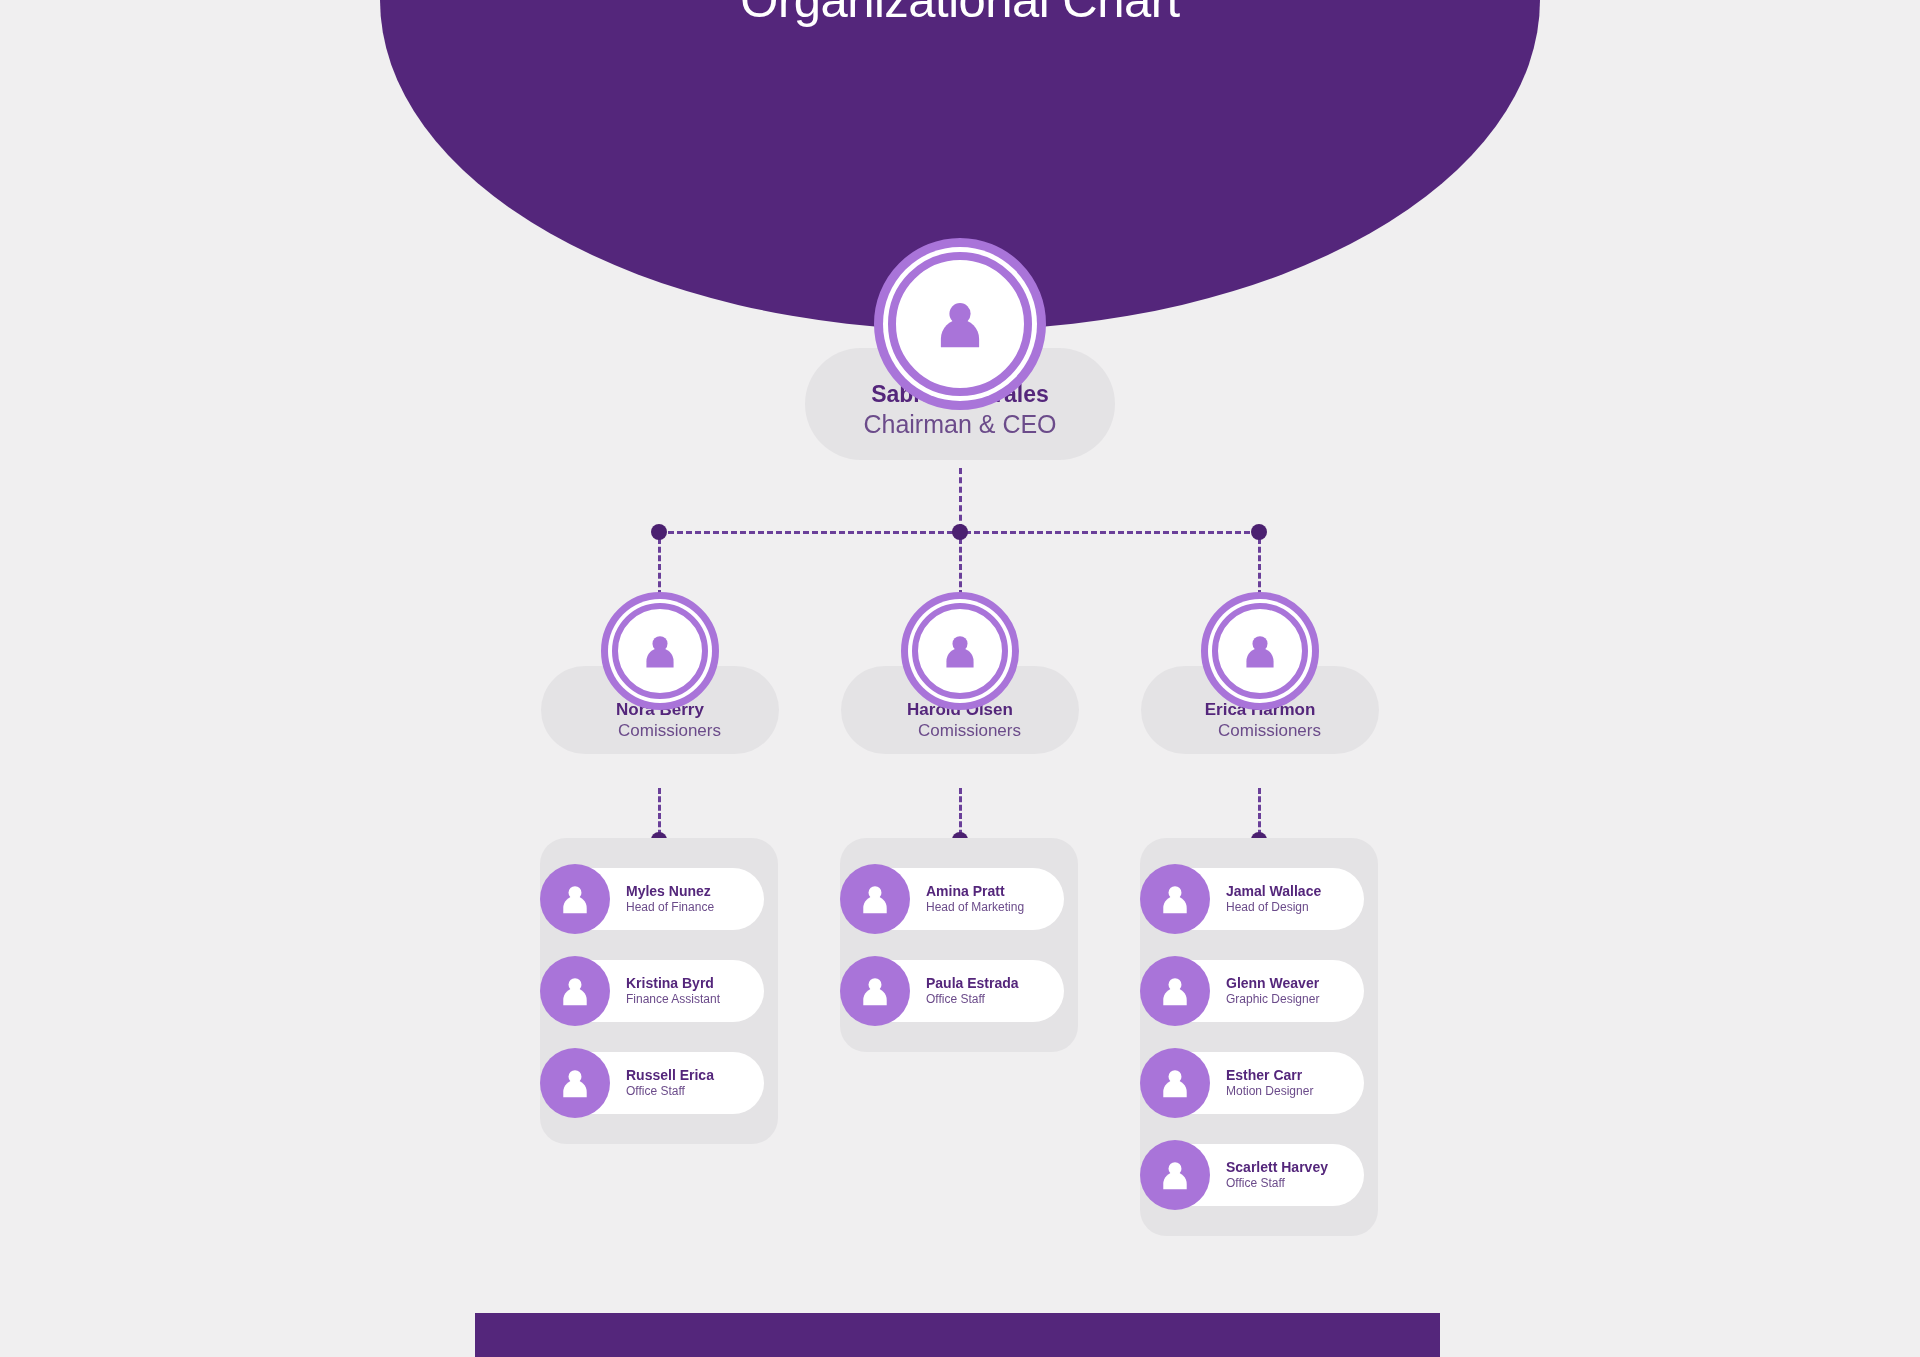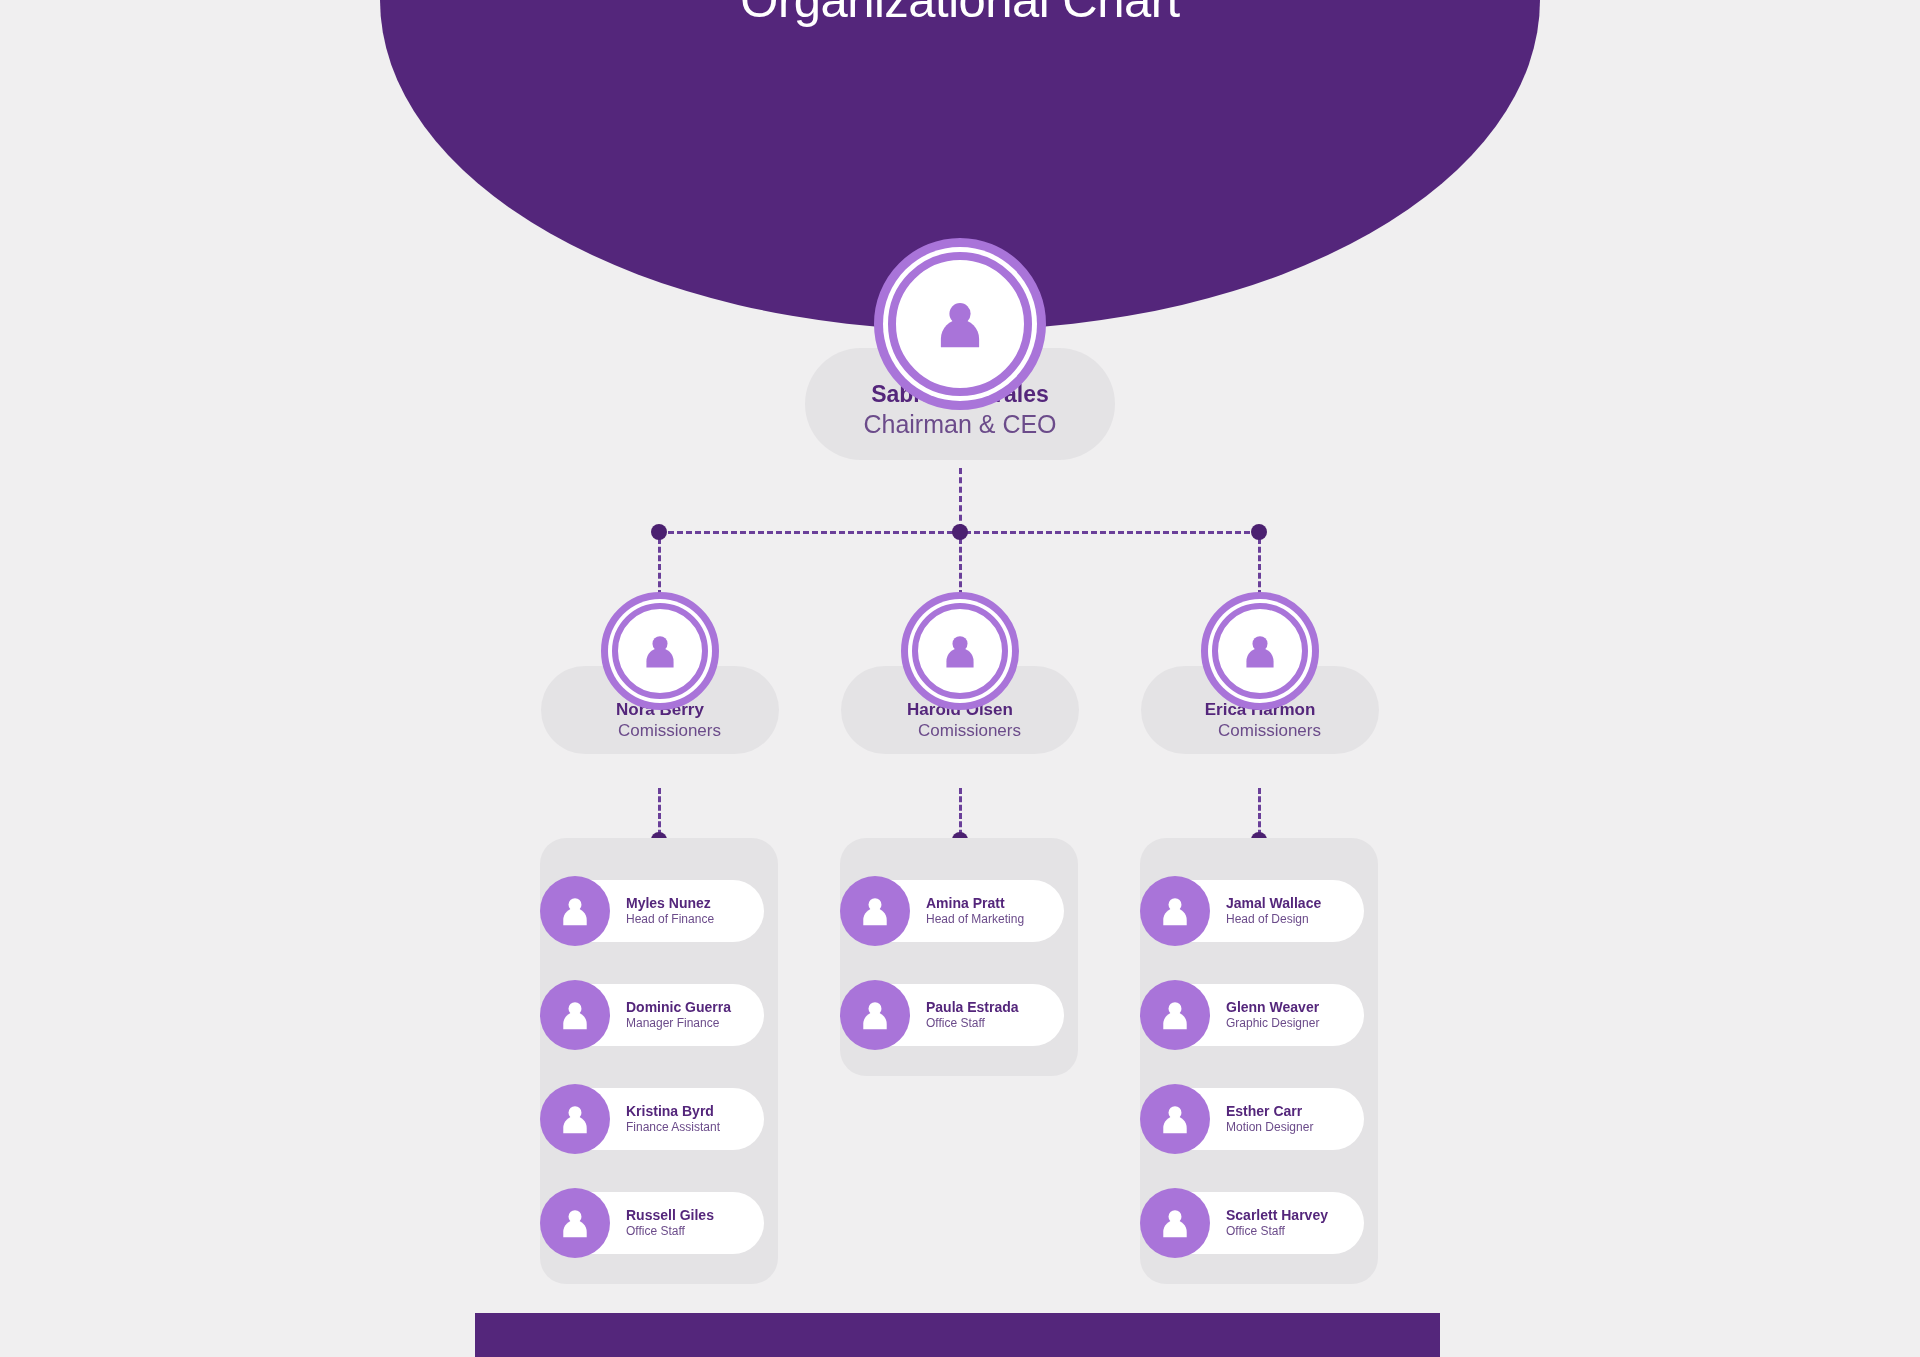--- a/index.html
+++ b/index.html
@@ -203,21 +203,21 @@
     flex-direction: column;
     gap: 26px;
     z-index: 10;
     box-sizing: border-box;
   }
   .staff-card {
     position: relative;
     height: 62px;
     background: #ffffff;
     border-radius: 31px;
-    margin: 16px 14px 0 11px;
+    margin: 4px 14px 0 11px;
     display: flex;
     align-items: center;
     box-sizing: border-box;
   }
   .staff-avatar {
     position: absolute;
     left: -11px;
     top: 50%;
     transform: translateY(-50%);
     width: 70px;
@@ -370,45 +370,33 @@
       </div>
     </div>
     <div class="staff-card">
       <div class="staff-avatar">
         <svg class="person-glyph" width="38" height="38" viewBox="0 0 24 24">
           <circle cx="12" cy="8" r="4.1" fill="#ffffff"></circle>
           <path d="M4.6 21v-3.3a7.4 7.4 0 0 1 14.8 0V21z" fill="#ffffff"></path>
         </svg>
       </div>
       <div class="staff-text">
-        <span class="staff-name">Dominic Guerra</span>
-        <span class="staff-role">Manager Finance</span>
-      </div>
-    </div>
-    <div class="staff-card">
-      <div class="staff-avatar">
-        <svg class="person-glyph" width="38" height="38" viewBox="0 0 24 24">
-          <circle cx="12" cy="8" r="4.1" fill="#ffffff"></circle>
-          <path d="M4.6 21v-3.3a7.4 7.4 0 0 1 14.8 0V21z" fill="#ffffff"></path>
-        </svg>
-      </div>
-      <div class="staff-text">
         <span class="staff-name">Kristina Byrd</span>
         <span class="staff-role">Finance Assistant</span>
       </div>
     </div>
     <div class="staff-card">
       <div class="staff-avatar">
         <svg class="person-glyph" width="38" height="38" viewBox="0 0 24 24">
           <circle cx="12" cy="8" r="4.1" fill="#ffffff"></circle>
           <path d="M4.6 21v-3.3a7.4 7.4 0 0 1 14.8 0V21z" fill="#ffffff"></path>
         </svg>
       </div>
       <div class="staff-text">
-        <span class="staff-name">Russell Giles</span>
+        <span class="staff-name">Russell Erica</span>
         <span class="staff-role">Office Staff</span>
       </div>
     </div>
   </div>
 
   <div class="staff-col" style="left:840px;">
     <div class="staff-card">
       <div class="staff-avatar">
         <svg class="person-glyph" width="38" height="38" viewBox="0 0 24 24">
           <circle cx="12" cy="8" r="4.1" fill="#ffffff"></circle>

